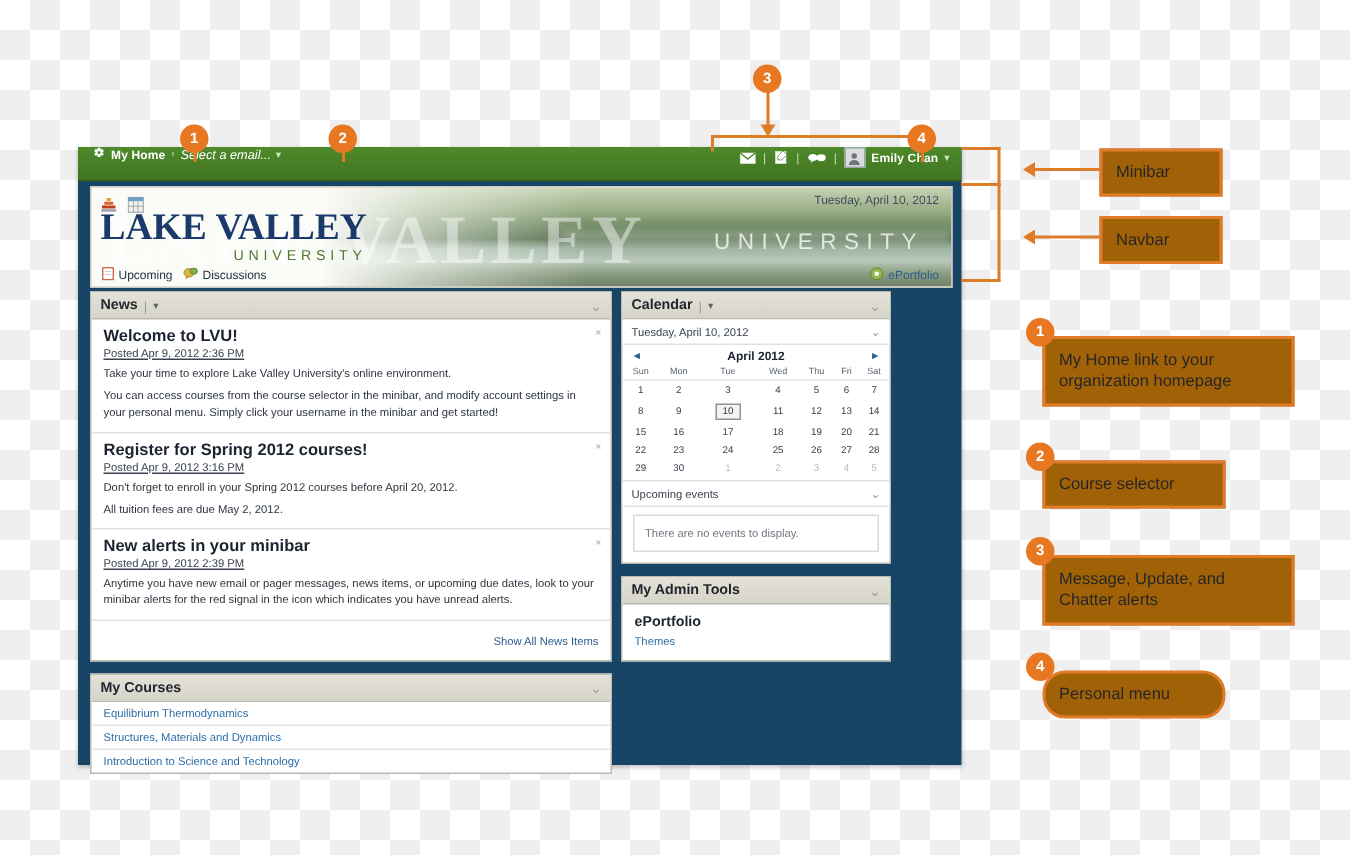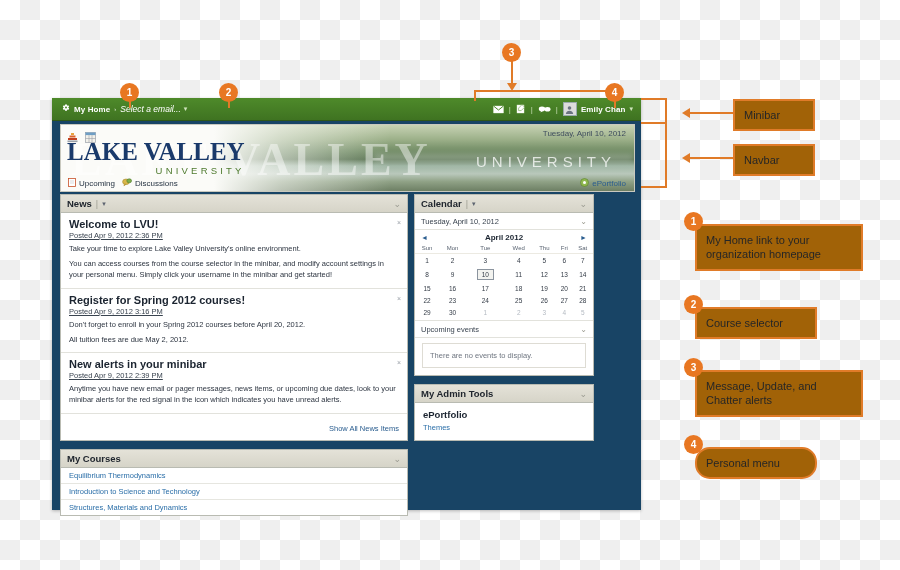--- a/index.html
+++ b/index.html
@@ -19,21 +19,21 @@
     position:absolute;left:52px;top:98px;width:589px;height:412px;
     background:#184465;
     box-shadow:0 1px 3px rgba(0,0,0,.25);
   }
 
   
   #minibar{
     position:absolute;left:0;top:0;width:589px;height:22px;
     background:linear-gradient(#4e8a2a,#3f7321);
     border-bottom:1px solid #2f5718;
-    display:flex;align-items:center;
+    display:flex;align-items:flex-start;
     font-size:8.5px;color:#ffffff;
   }
   .mb-left{display:flex;align-items:center;gap:4px;padding-left:9px;}
   .mb-right{margin-left:auto;display:flex;align-items:center;gap:4px;padding-right:8px;}
   .mb-item{display:flex;align-items:center;gap:3px;cursor:pointer;}
   .mb-label{font-weight:bold;font-size:8px;letter-spacing:.1px;}
   .mb-sep{color:#c8dfb4;font-size:8px;margin:0 1px;}
   .mb-chevron{font-size:6px;color:#e4f0d8;}
   .mb-course{font-style:italic;font-size:8.5px;}
   .mb-caret{color:#cfe4bc;font-size:7px;}
@@ -348,22 +348,22 @@
           <a>Show All News Items</a>
         </div>
       </div>
 
       <div class="widget">
         <div class="widget-head">
           <span class="widget-title">My Courses</span>
           <span class="head-collapse">⌄</span>
         </div>
         <div class="course-row">Equilibrium Thermodynamics</div>
+        <div class="course-row">Structures, Materials and Dynamics</div>
         <div class="course-row">Introduction to Science and Technology</div>
-        <div class="course-row">Structures, Materials and Dynamics</div>
       </div>
 
     </div>
 
     <div id="col-right">
 
       <div class="widget">
         <div class="widget-head">
           <span class="widget-title">Calendar</span>
           <span class="head-div">|</span>

